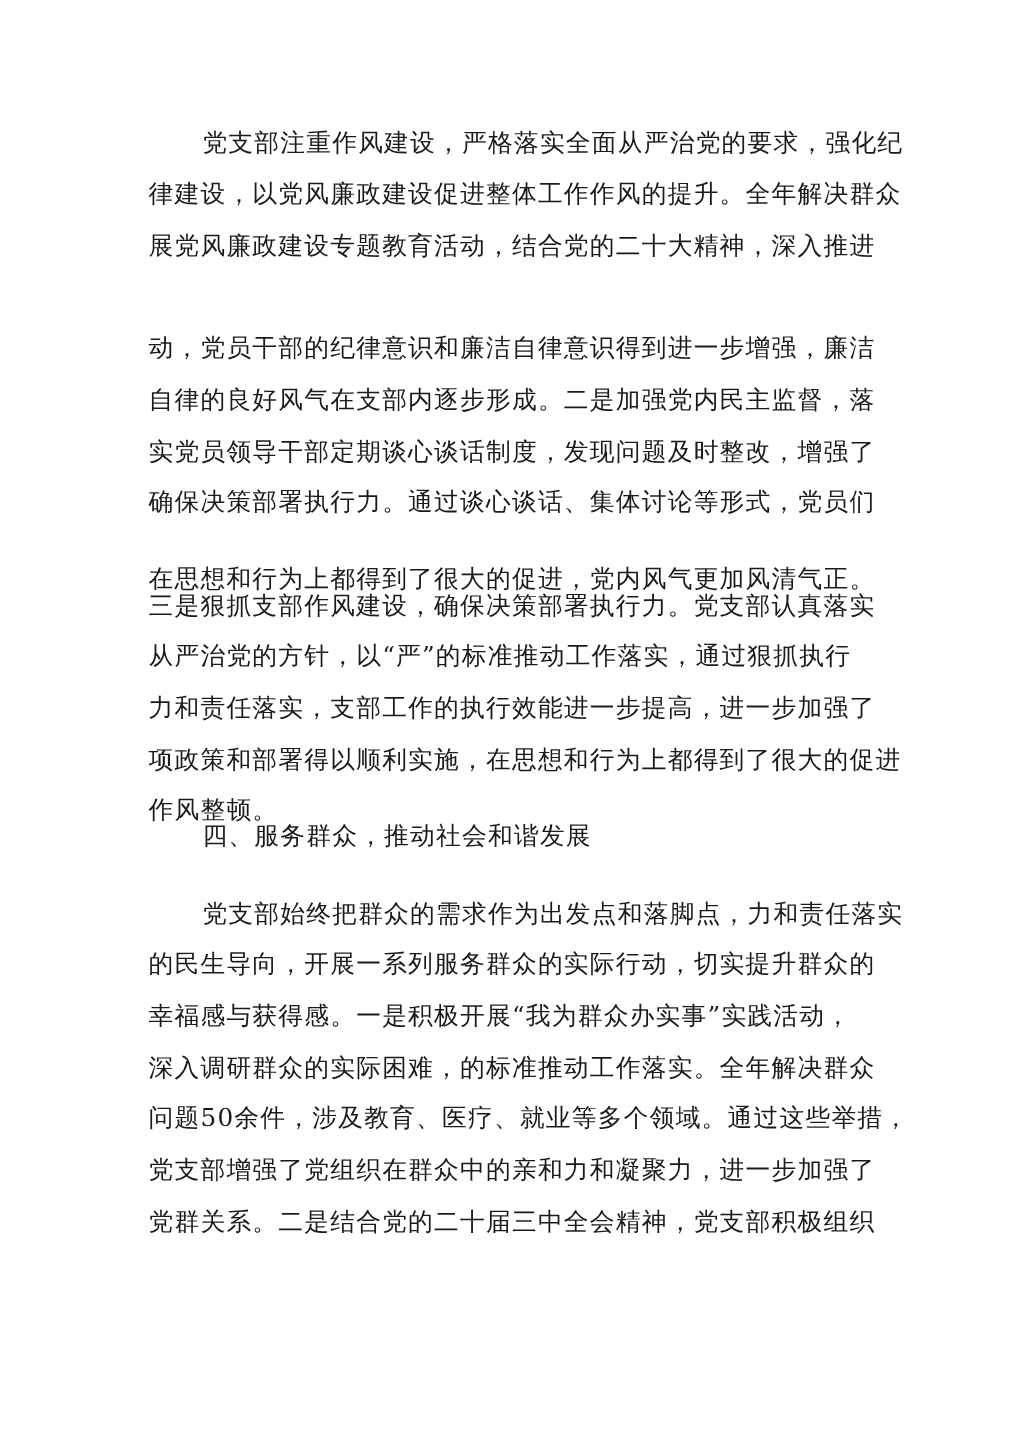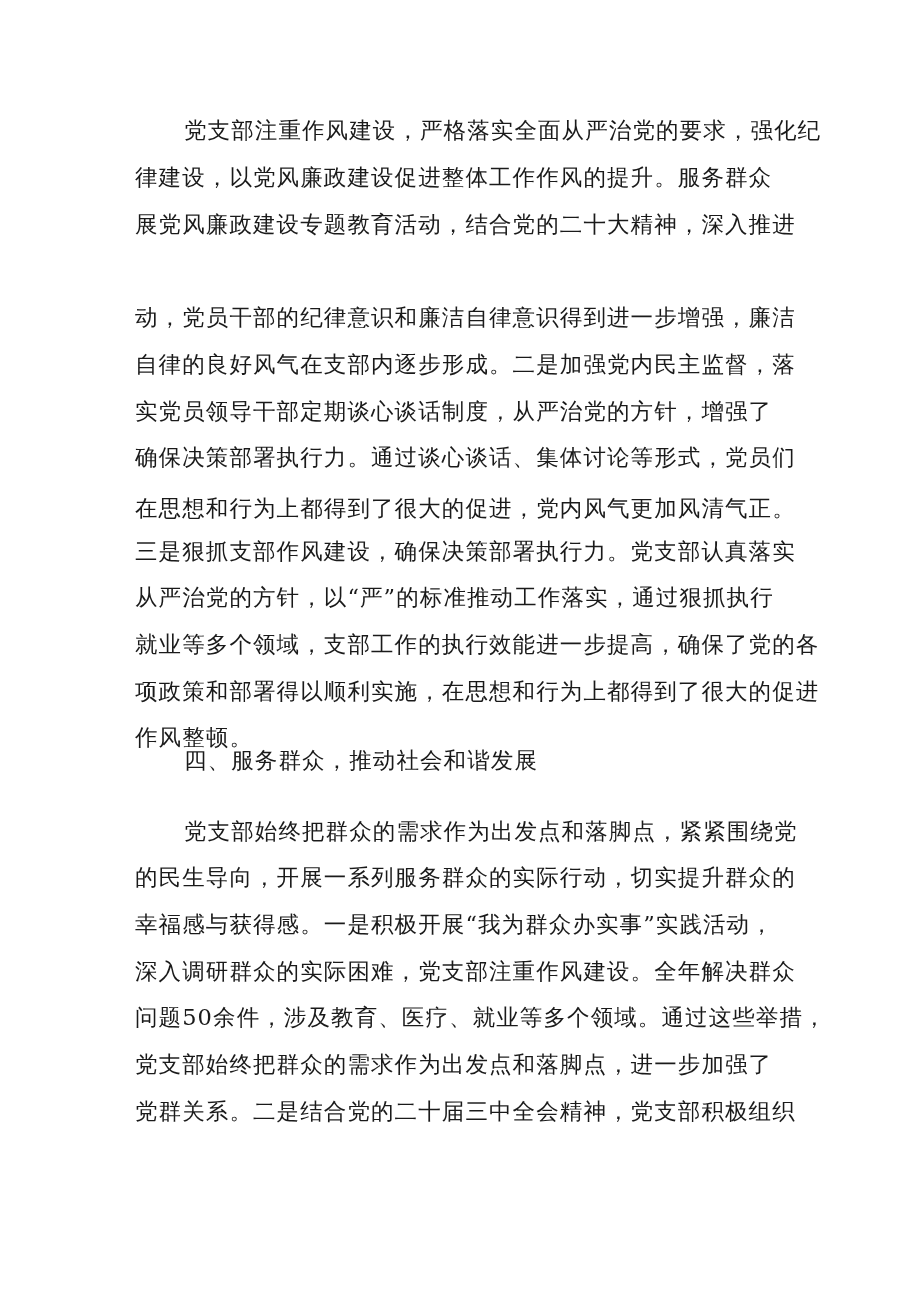--- a/index.html
+++ b/index.html
@@ -31,35 +31,35 @@
       color: #1a1a1a;
       letter-spacing: 1.1px;
     }
     .indent { left: 184px; }
   </style>
 </head>
 <body>
 
 <div class="page">
   <div class="line indent" style="top:115px">党支部注重作风建设，严格落实全面从严治党的要求，强化纪</div>
-  <div class="line" style="top:162px">律建设，以党风廉政建设促进整体工作作风的提升。服务群众</div>
+  <div class="line" style="top:162px">律建设，以党风廉政建设促进整体工作作风的提升。全年解决群众</div>
   <div class="line" style="top:209px">展党风廉政建设专题教育活动，结合党的二十大精神，深入推进</div>
   <div class="line" style="top:302px">动，党员干部的纪律意识和廉洁自律意识得到进一步增强，廉洁</div>
   <div class="line" style="top:349px">自律的良好风气在支部内逐步形成。二是加强党内民主监督，落</div>
-  <div class="line" style="top:396px">实党员领导干部定期谈心谈话制度，从严治党的方针，增强了</div>
+  <div class="line" style="top:396px">实党员领导干部定期谈心谈话制度，发现问题及时整改，增强了</div>
   <div class="line" style="top:442px">确保决策部署执行力。通过谈心谈话、集体讨论等形式，党员们</div>
-  <div class="line" style="top:493px">在思想和行为上都得到了很大的促进，党内风气更加风清气正。</div>
+  <div class="line" style="top:512px">在思想和行为上都得到了很大的促进，党内风气更加风清气正。</div>
   <div class="line" style="top:536px">三是狠抓支部作风建设，确保决策部署执行力。党支部认真落实</div>
   <div class="line" style="top:582px">从严治党的方针，以“严”的标准推动工作落实，通过狠抓执行</div>
-  <div class="line" style="top:629px">就业等多个领域，支部工作的执行效能进一步提高，确保了党的各</div>
+  <div class="line" style="top:629px">力和责任落实，支部工作的执行效能进一步提高，进一步加强了</div>
   <div class="line" style="top:676px">项政策和部署得以顺利实施，在思想和行为上都得到了很大的促进</div>
   <div class="line" style="top:722px">作风整顿。</div>
 
   <div class="line indent" style="top:745px">四、服务群众，推动社会和谐发展</div>
 
-  <div class="line indent" style="top:816px">党支部始终把群众的需求作为出发点和落脚点，紧紧围绕党</div>
+  <div class="line indent" style="top:816px">党支部始终把群众的需求作为出发点和落脚点，力和责任落实</div>
   <div class="line" style="top:862px">的民生导向，开展一系列服务群众的实际行动，切实提升群众的</div>
   <div class="line" style="top:909px">幸福感与获得感。一是积极开展“我为群众办实事”实践活动，</div>
-  <div class="line" style="top:956px">深入调研群众的实际困难，党支部注重作风建设。全年解决群众</div>
+  <div class="line" style="top:956px">深入调研群众的实际困难，的标准推动工作落实。全年解决群众</div>
   <div class="line" style="top:1002px">问题50余件，涉及教育、医疗、就业等多个领域。通过这些举措，</div>
-  <div class="line" style="top:1049px">党支部始终把群众的需求作为出发点和落脚点，进一步加强了</div>
+  <div class="line" style="top:1049px">党支部增强了党组织在群众中的亲和力和凝聚力，进一步加强了</div>
   <div class="line" style="top:1096px">党群关系。二是结合党的二十届三中全会精神，党支部积极组织</div>
 </div>
 
 </body></html>

